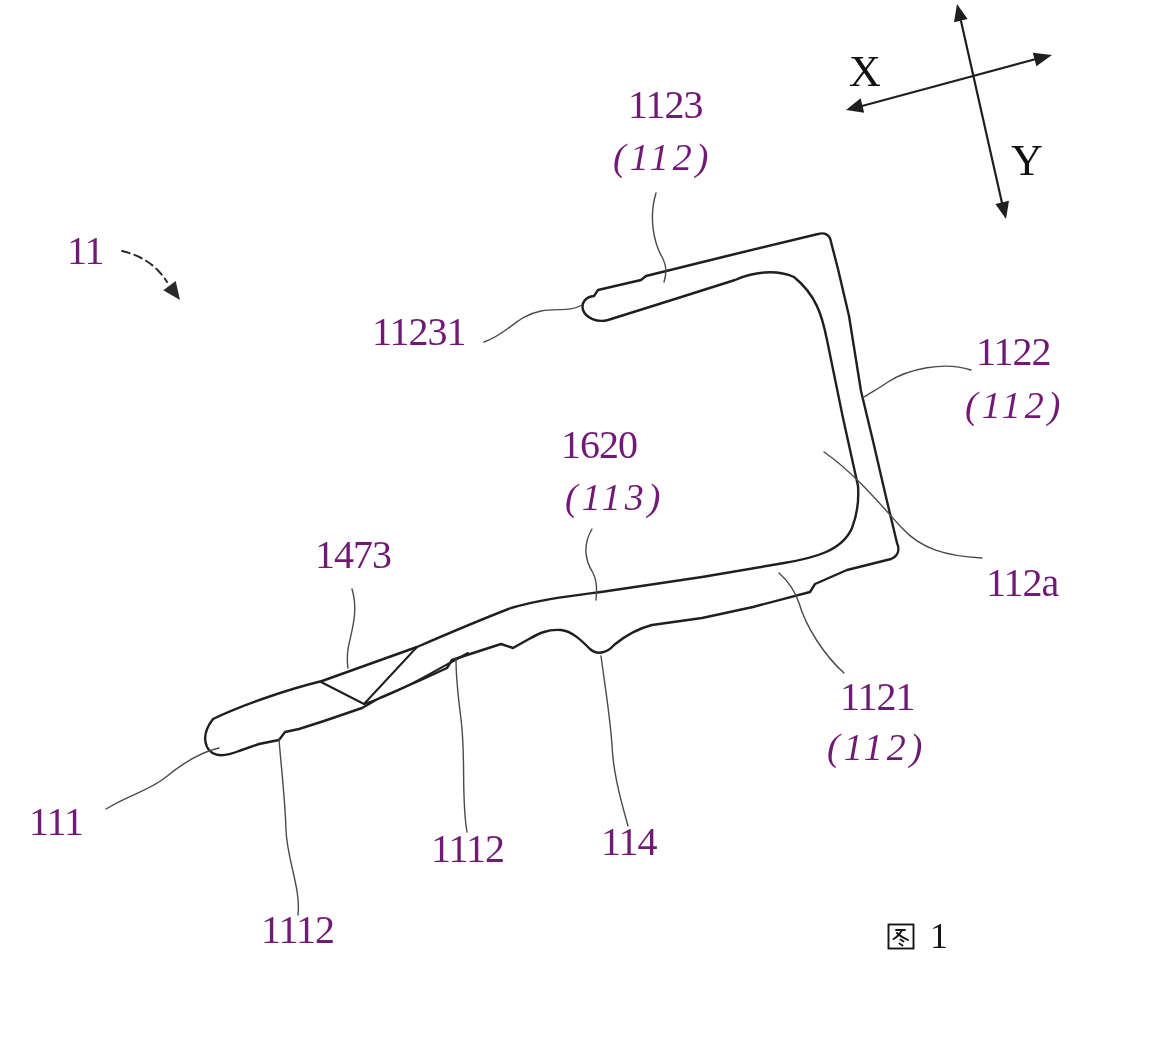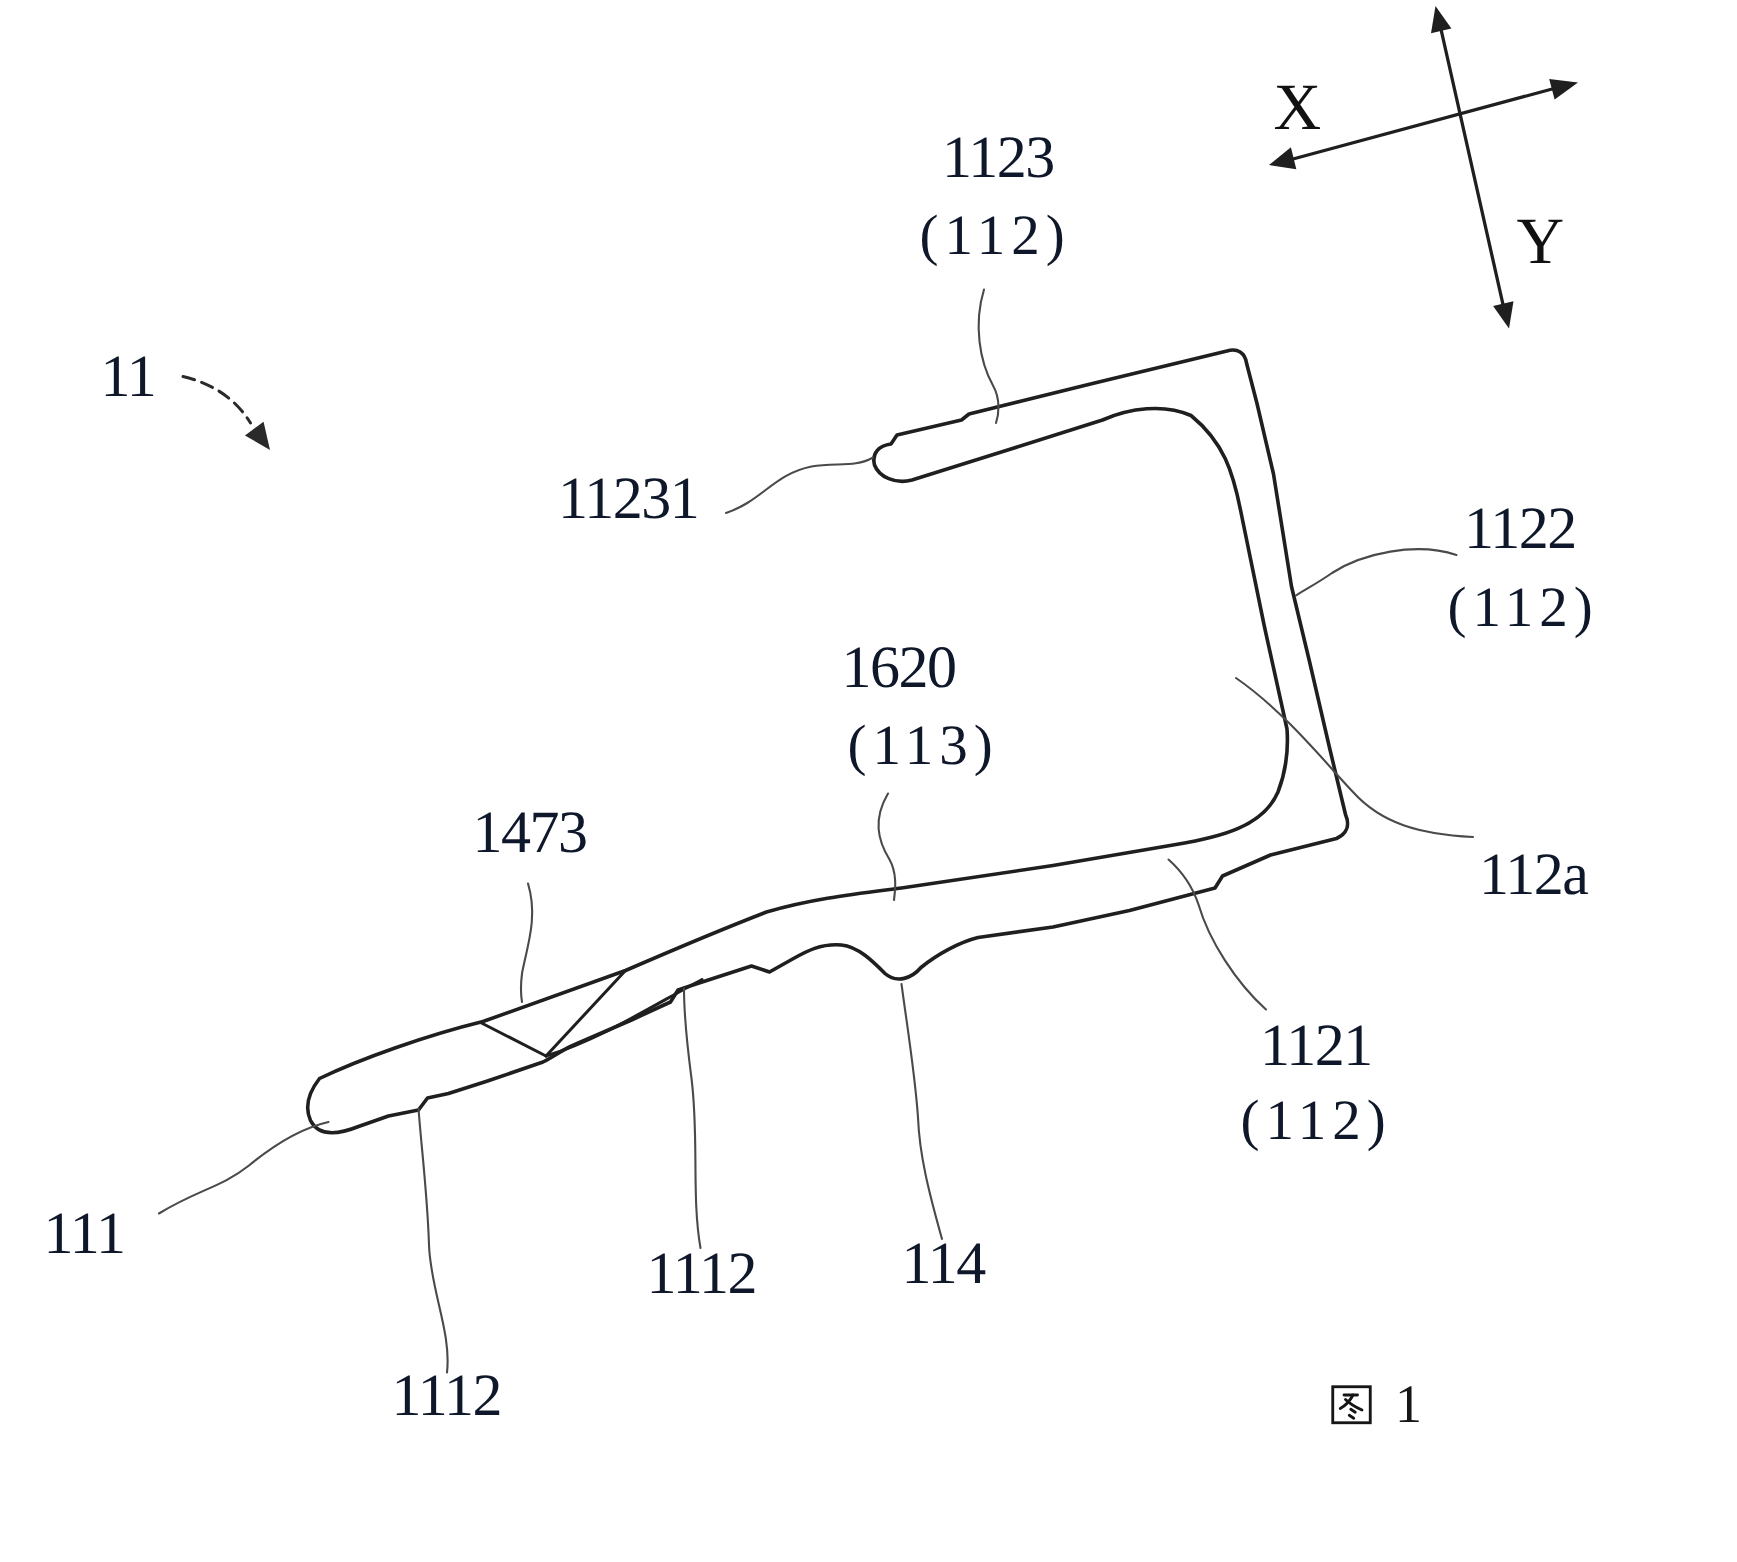--- a/index.html
+++ b/index.html
@@ -11,25 +11,26 @@
     color:#161616;
     overflow:hidden;
   }
   .drawing{position:absolute;left:0;top:0;width:1158px;height:1041px;}
   .ref{
     position:absolute;
     font-size:40px;
     line-height:1.0;
     letter-spacing:-1px;
     white-space:nowrap;
-    color:#0f172a;
+    color:#701a75;
   }
   .paren{
     font-size:38px;
     letter-spacing:4px;
+    font-style:italic;
   }
   .axis-label{
     position:absolute;
     font-size:44px;
     line-height:1.0;
     color:#111111;
   }
   .figure-caption{
     position:absolute;
     left:886px;top:918px;

